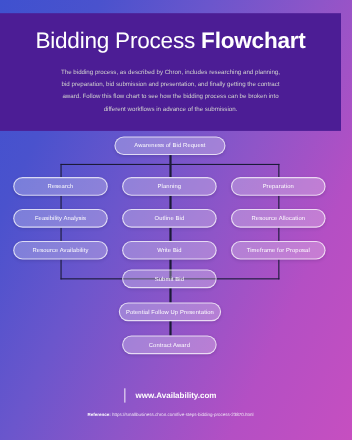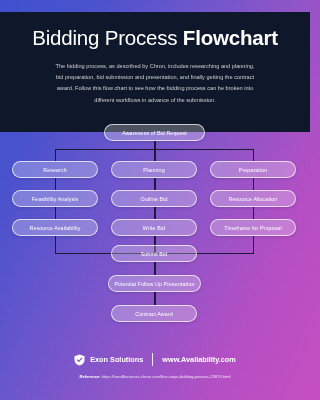--- a/index.html
+++ b/index.html
@@ -6,22 +6,22 @@
   body{
     width:310px;height:400px;overflow:hidden;
     font-family:"Liberation Sans",sans-serif;
     background:linear-gradient(115deg,#3f51cf 0%,#4a52cd 18%,#6b56cc 38%,#8f55c8 58%,#b44fc4 78%,#c64fc0 100%);
     position:relative;
   }
   .poster{position:absolute;inset:0;}
 
   
   .header{
-    position:absolute;left:0;top:12px;width:310px;height:120px;
-    background:#0f172a;box-sizing:border-box;
+    position:absolute;left:0;top:12px;width:310px;height:107px;
+    background:#4c1d95;box-sizing:border-box;
     display:flex;flex-direction:column;align-items:center;
   }
   .title{
     margin-top:16px;color:#fff;font-size:20.5px;line-height:1;
     letter-spacing:-0.2px;white-space:nowrap;font-weight:400;
   }
   .title b{font-weight:700;}
   .subtitle{
     margin-top:12px;width:206px;color:#cfcfcf;font-size:5.6px;
     line-height:2.05;text-align:center;font-weight:400;
@@ -111,27 +111,20 @@
     <div class="node" style="left:111px;top:106px;width:86px;">Write Bid</div>
     <div class="node" style="left:210px;top:106px;width:86px;">Timeframe for Proposal</div>
 
     <div class="node" style="left:111px;top:132px;width:86px;">Submit Bid</div>
     <div class="node" style="left:108px;top:162px;width:93px;">Potential Follow Up Presentation</div>
     <div class="node" style="left:111px;top:192px;width:86px;">Contract Award</div>
   </div>
 
   <div class="footer">
     <div class="brandrow">
-      <div class="brand">
-        <svg class="shield" viewBox="0 0 22 24">
-          <path d="M11 1 L21 4.6 V12 C21 17.6 16.6 21.6 11 23 C5.4 21.6 1 17.6 1 12 V4.6 Z" fill="#ffffff"></path>
-          <path d="M6.6 11.8 L9.7 14.9 L15.5 8.4" fill="none" stroke="#8a4fc6" stroke-width="2.4" stroke-linecap="round" stroke-linejoin="round"></path>
-        </svg>
-        <span class="brandname">Exon Solutions</span>
-      </div>
       <div class="divider"></div>
       <span class="site">www.Availability.com</span>
     </div>
     <div class="refrow">
       <b>Reference:</b>
       <span>https://smallbusiness.chron.com/five-steps-bidding-process-23870.html</span>
     </div>
   </div>
 
 </div>

